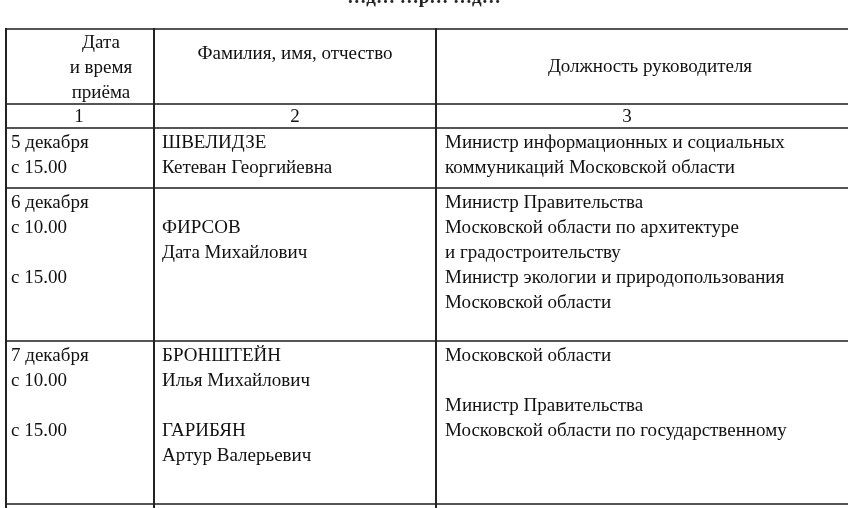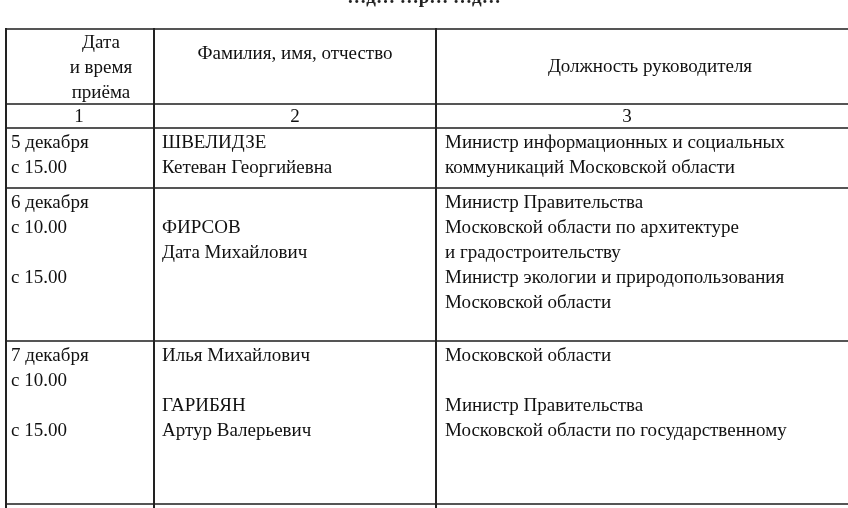--- a/index.html
+++ b/index.html
@@ -81,20 +81,21 @@
       <span class="line">Московской области</span>
     </div>
 
     <div class="cell" style="left:6px; top:314px">
       <span class="line">7 декабря</span>
       <span class="line">с 10.00</span>
       <span class="gap"></span>
       <span class="line">с 15.00</span>
     </div>
     <div class="cell" style="left:157px; top:314px">
+      <span class="line">БРОНШТЕЙН</span>
       <span class="line">Илья Михайлович</span>
       <span class="gap"></span>
       <span class="line">ГАРИБЯН</span>
       <span class="line">Артур Валерьевич</span>
     </div>
     <div class="cell" style="left:440px; top:314px">
       <span class="line">Московской области</span>
       <span class="gap"></span>
       <span class="line">Министр Правительства</span>
       <span class="line">Московской области по государственному</span>

